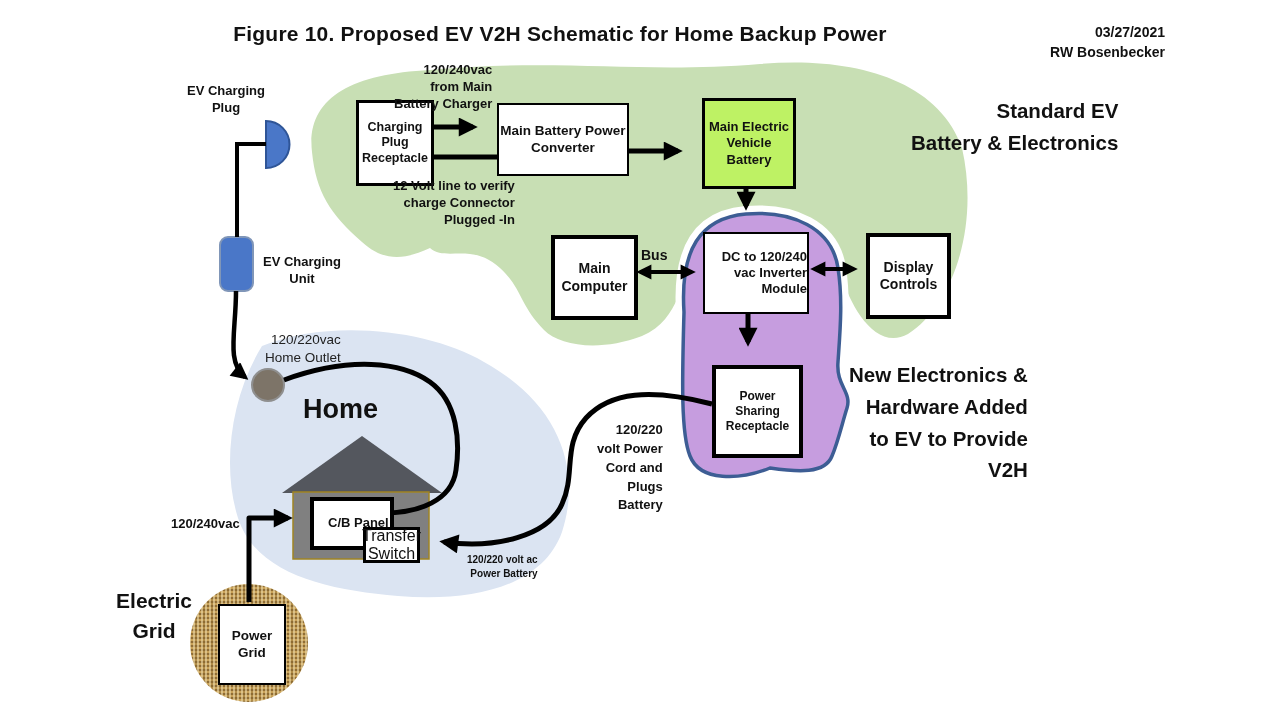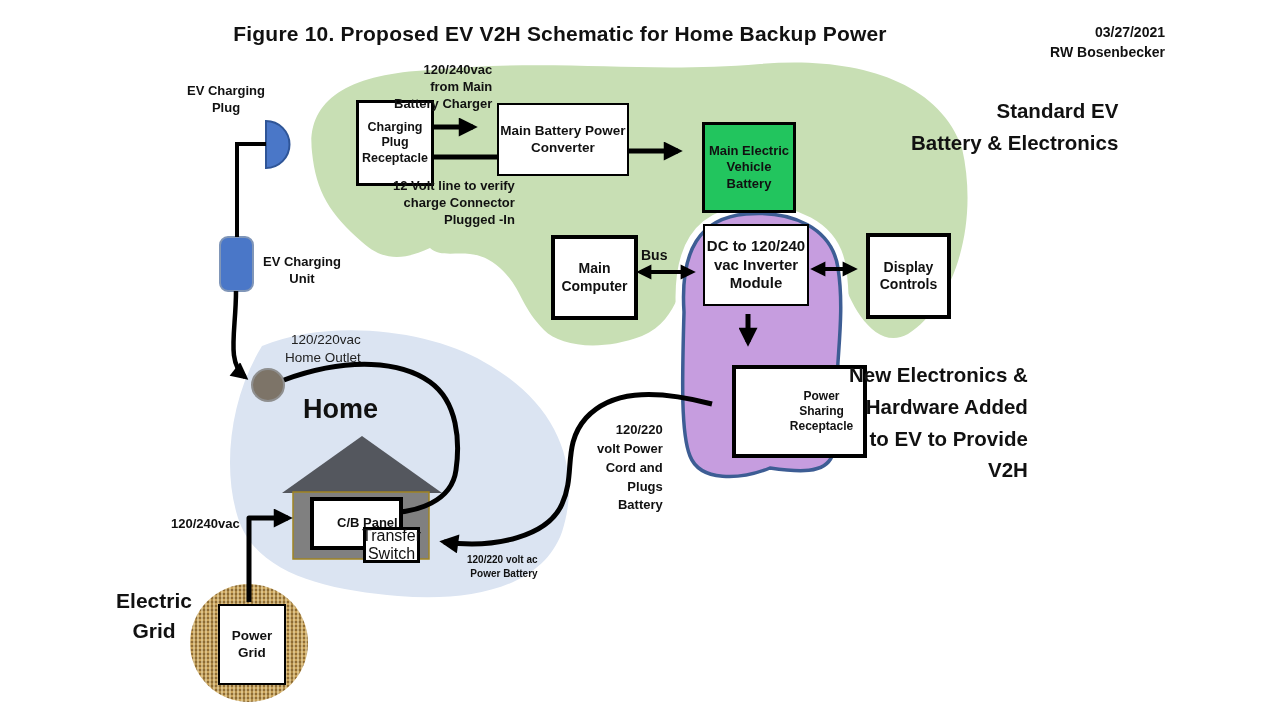--- a/index.html
+++ b/index.html
@@ -94,35 +94,35 @@
   <div class="title">Figure 10. Proposed EV V2H Schematic for Home Backup Power</div>
   <div class="date">03/27/2021
 RW Bosenbecker</div>
 
   <div class="box" style="left:313px;top:100px;width:72px;height:80px;font-size:12.5px;margin-left:43px;">Charging
 Plug
 Receptacle</div>
   <div class="box" style="left:497px;top:103px;width:128px;height:69px;border-width:2px;font-size:13.5px;">Main Battery
 Power
 Converter</div>
-  <div class="box" style="left:702px;top:98px;width:88px;height:85px;background:#22c55e;font-size:13px;margin-top:24px;">Main
+  <div class="box" style="left:702px;top:98px;width:88px;height:85px;background:#bef264;font-size:13px;">Main
 Electric
 Vehicle
 Battery</div>
   <div class="box" style="left:551px;top:235px;width:79px;height:77px;border-width:4px;font-size:14px;">Main
 Computer</div>
-  <div class="box" style="left:703px;top:224px;width:102px;height:78px;border-width:2px;font-size:15px;">DC to 120/240
+  <div class="box" style="left:703px;top:232px;width:102px;height:78px;border-width:2px;font-size:13px;text-align:right;">DC to 120/240
 vac Inverter
 Module</div>
   <div class="box" style="left:866px;top:233px;width:77px;height:78px;border-width:4px;font-size:14px;">Display
 Controls</div>
-  <div class="box" style="left:732px;top:365px;width:83px;height:85px;border-width:4px;font-size:12px;padding-left:44px;">Power
+  <div class="box" style="left:712px;top:365px;width:83px;height:85px;border-width:4px;font-size:12px;">Power
 Sharing
 Receptacle</div>
-  <div class="box" style="left:310px;top:497px;width:62px;height:45px;border-width:4px;font-size:13px;justify-content:flex-start;padding-left:23px;text-align:left;">C/B
+  <div class="box" style="left:310px;top:497px;width:62px;height:45px;border-width:4px;font-size:13px;justify-content:flex-start;padding-left:14px;text-align:left;">C/B
 Panel</div>
   <div class="box" style="left:363px;top:527px;width:51px;height:30px;border-width:3px;font-size:16px;font-weight:normal;line-height:1.15;">Transfer
 Switch</div>
   <div class="box" style="left:218px;top:604px;width:64px;height:77px;border-width:2px;font-size:13.5px;">Power
 Grid</div>
 
   <div class="lbl" style="left:866px;top:95px;font-size:20.5px;line-height:1.55;margin-left:45px;">Standard EV
  Battery &amp; Electronics</div>
   <div class="lbl" style="left:849px;top:359px;font-size:20.5px;line-height:1.55;">New Electronics &amp;
 Hardware Added
@@ -136,21 +136,21 @@
 Plug</div>
   <div class="lbl" style="left:256px;top:254px;width:92px;text-align:center;font-size:13px;">EV Charging
 Unit</div>
   <div class="lbl" style="left:394px;top:62px;font-size:13px;">120/240vac
 from Main
 Battery Charger</div>
   <div class="lbl" style="left:393px;top:178px;font-size:13px;">12 Volt line to verify
 charge Connector
 Plugged -In</div>
   <div class="lbl" style="left:641px;top:246px;font-size:14px;">Bus</div>
-  <div class="lbl" style="left:285px;top:331px;font-size:13.5px;font-weight:normal;color:#222;">120/220vac
+  <div class="lbl" style="left:265px;top:331px;font-size:13.5px;font-weight:normal;color:#222;">120/220vac
 Home Outlet</div>
   <div class="lbl" style="left:171px;top:516px;font-size:13px;">120/240vac</div>
   <div class="lbl" style="left:597px;top:421px;font-size:13px;line-height:1.45;">120/220
 volt Power
 Cord and
 Plugs
 Battery</div>
   <div class="lbl" style="left:467px;top:553px;font-size:10px;line-height:1.35;">120/220  volt ac
 Power Battery</div>
 

